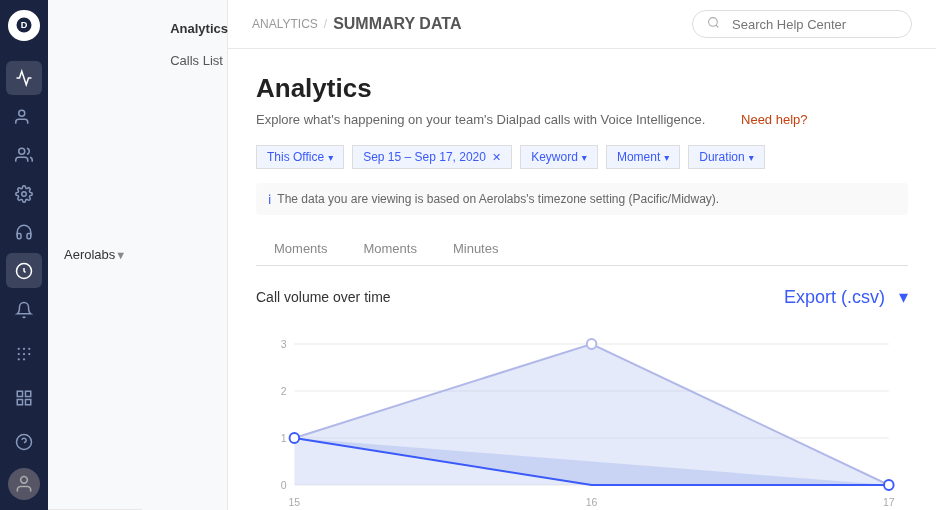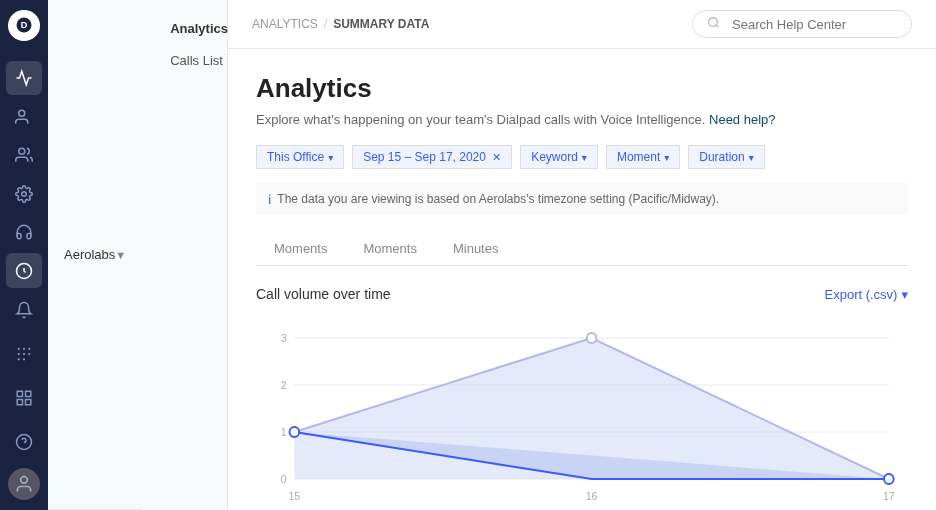--- a/index.html
+++ b/index.html
@@ -76,41 +76,41 @@
     .main-content { flex: 1; display: flex; flex-direction: column; overflow: hidden; }
 
     
     .breadcrumb-bar {
       display: flex; align-items: center; justify-content: space-between;
       padding: 10px 24px;
       border-bottom: 1px solid #e8e8e8;
       min-height: 40px;
     }
     .breadcrumb { display: flex; align-items: center; gap: 6px; font-size: 12px; color: #999; }
-    .breadcrumb-current { font-weight: 600; color: #555; font-size: 12px; }
+    .breadcrumb-current { font-weight: 600; color: #555; font-size: 16px; }
     .search-box {
       display: flex; align-items: center;
       border: 1px solid #ddd;
       border-radius: 20px;
       padding: 5px 14px;
       gap: 12px;
       background: #fff;
       width: 220px;
     }
     .search-box input {
       border: none; outline: none; font-size: 13px; color: #666;
       background: transparent; width: 100%;
     }
     .search-icon { color: #aaa; font-size: 13px; }
 
     
     .page-body { flex: 1; overflow-y: auto; padding: 24px 28px; }
     .page-title { font-size: 26px; font-weight: 600; color: #222; margin-bottom: 8px; }
     .page-subtitle { font-size: 13px; color: #666; margin-bottom: 18px; }
-    .page-subtitle a { color: #0c4a6e; text-decoration: none; }
+    .page-subtitle a { color: #c2410c; text-decoration: none; margin-left: 32px; }
 
     
     .filters { display: flex; align-items: center; gap: 8px; margin-bottom: 14px; flex-wrap: wrap; }
     .filter-chip {
       display: flex; align-items: center; gap: 4px;
       padding: 4px 10px;
       border-radius: 0;
       font-size: 12px;
       font-weight: 500;
       cursor: pointer;
@@ -142,22 +142,22 @@
       border-bottom: 2px solid transparent;
       margin-bottom: -1px;
     }
     .tab.active { color: #3a5af9; border-bottom-color: #3a5af9; font-weight: 500; }
 
     
     .chart-section { }
     .chart-header { display: flex; align-items: center; justify-content: space-between; margin-bottom: 16px; }
     .chart-title { font-size: 14px; font-weight: 500; color: #333; }
     .export-btn {
-      display: flex; align-items: flex-end; gap: 4px;
-      font-size: 13px; color: #3a5af9; cursor: pointer;
+      display: flex; align-items: flex-end; gap: 14px;
+      font-size: 18px; color: #3a5af9; cursor: pointer;
     }
 
     
     .chart-container { position: relative; width: 100%; height: 200px; }
     svg.chart { width: 100%; height: 100%; }
   </style>
 </head>
 <body>
 
 <nav class="nav-bar">

